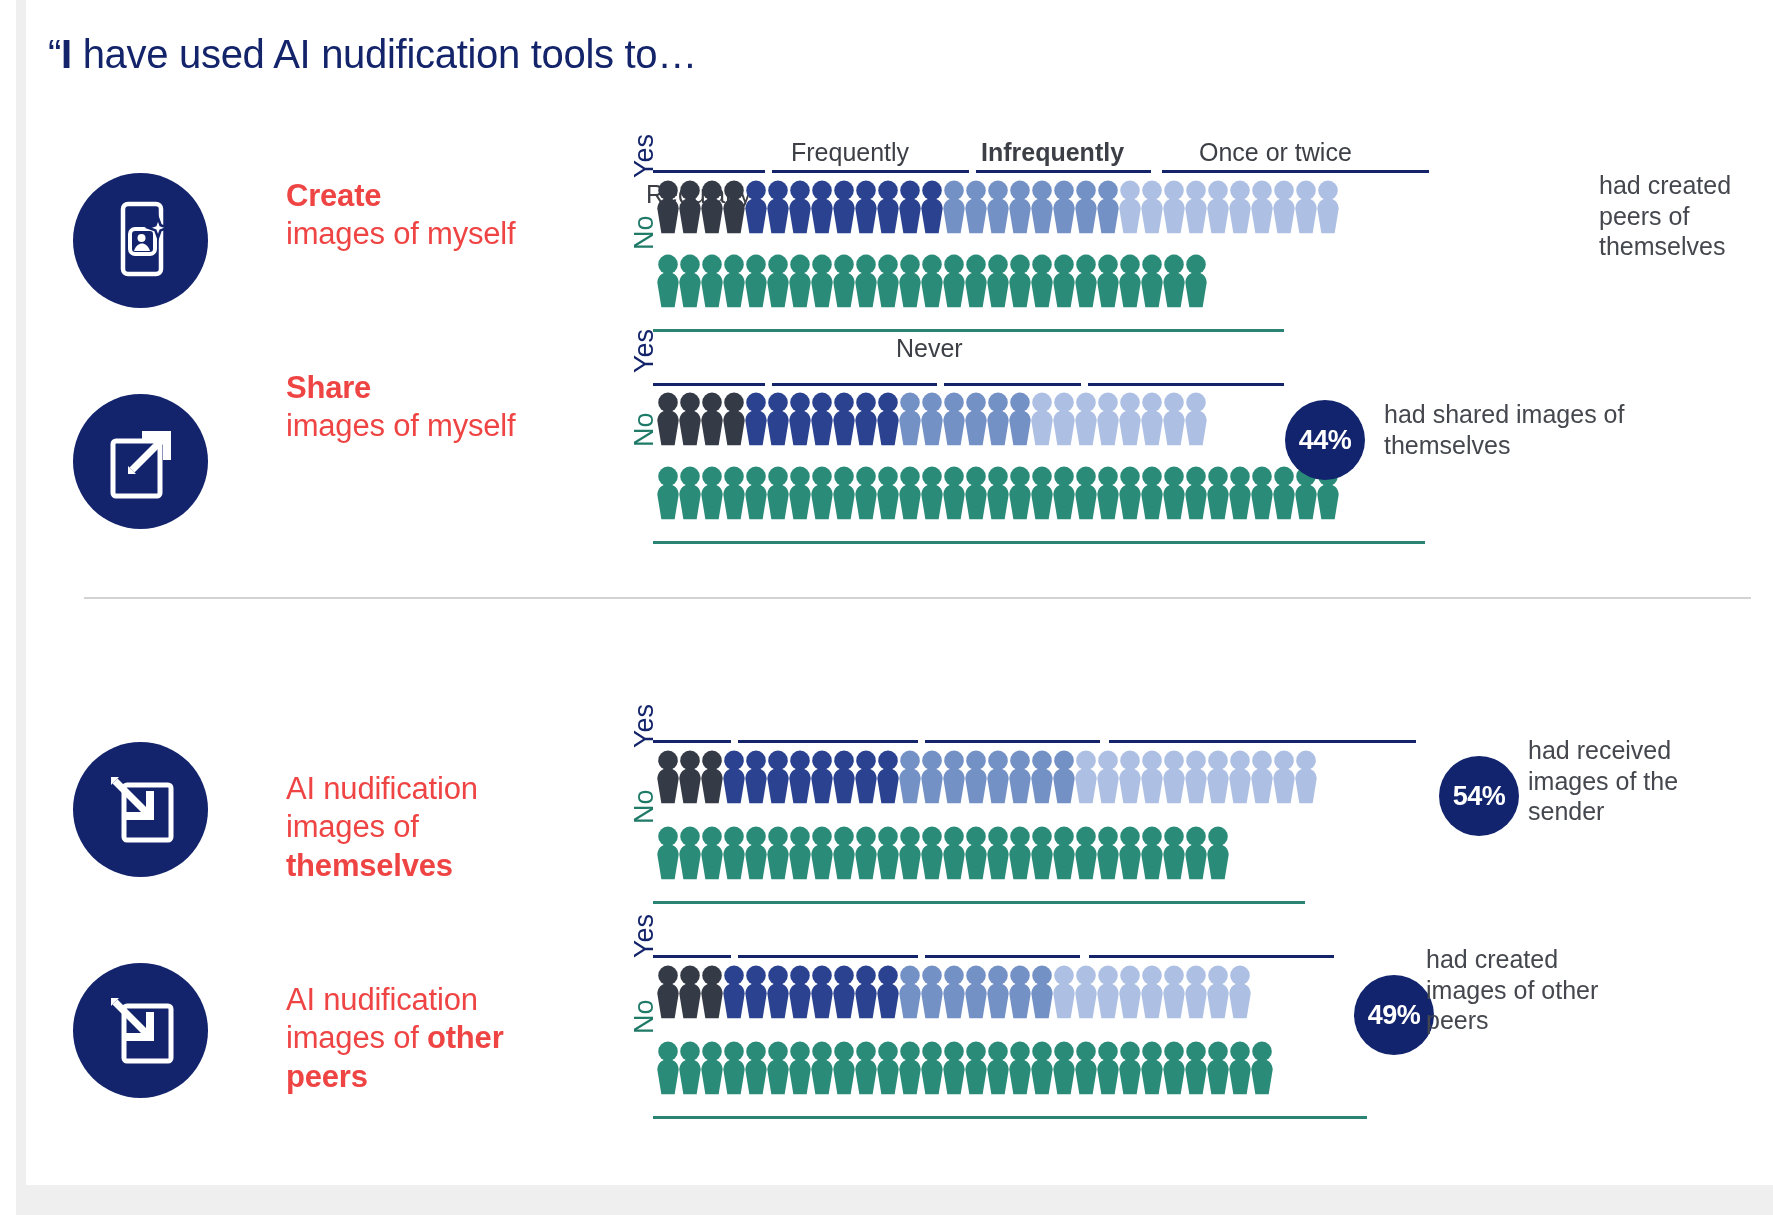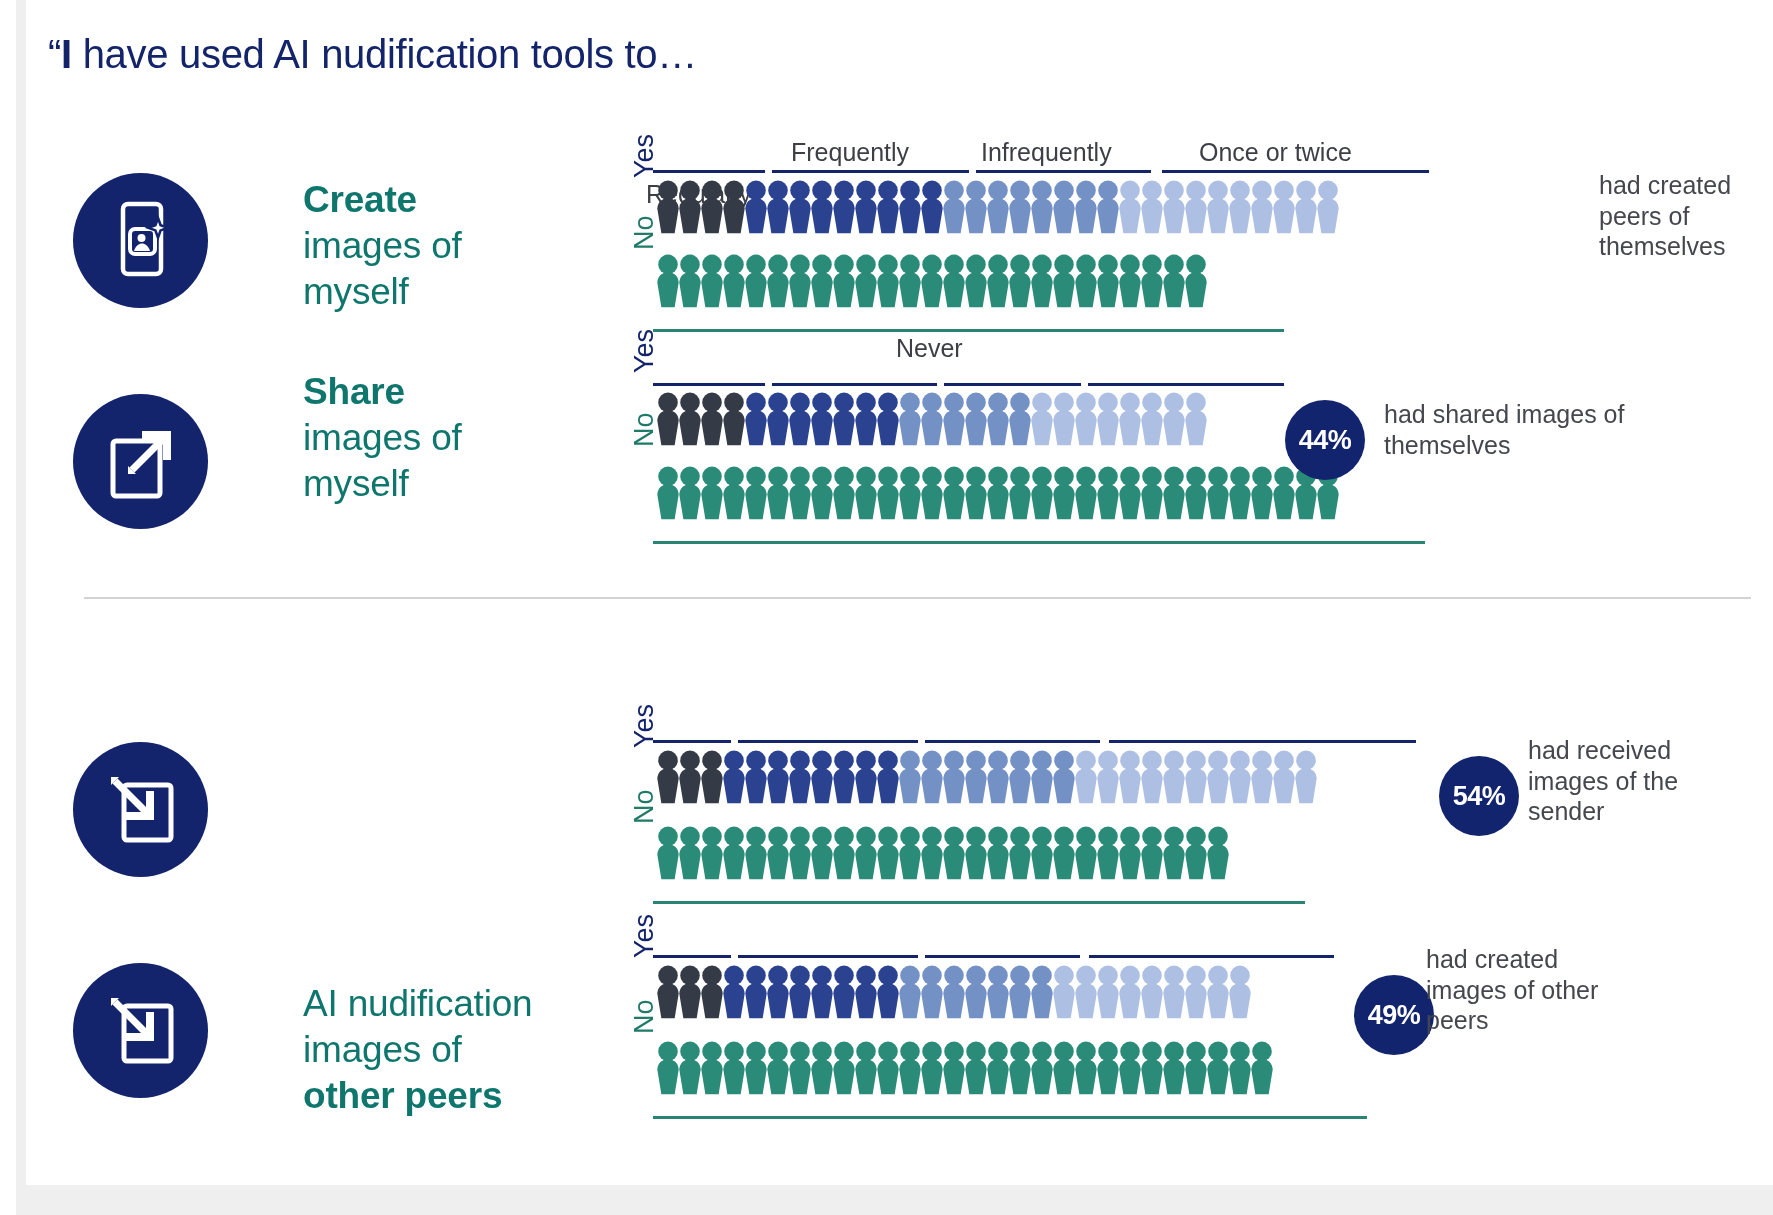--- a/index.html
+++ b/index.html
@@ -54,25 +54,24 @@
     position: absolute;
     border-radius: 50%;
     background: #13246d;
     display: flex;
     align-items: center;
     justify-content: center;
   }
 
   .row-label {
     position: absolute;
-    color: #0f766e;
-    font-size: 37px;
+    color: #ef4444;
+    font-size: 31px;
     line-height: 1.24;
     letter-spacing: -0.2px;
-    margin-left: 17px;
   }
   .row-label b { font-weight: 700; }
   .row-label .thin { font-weight: 400; }
 
   .axis-label {
     position: absolute;
     font-size: 27px;
     font-weight: 400;
     transform: rotate(-90deg);
     transform-origin: left top;
@@ -130,21 +129,21 @@
   <div class="edge-bottom2"></div>
   <div class="edge-bottom"></div>
 
   <div class="headline" style="left:32px; top:32px;">
     <span>“</span><b>I</b><span class="light"> have used AI nudification tools to…</span>
   </div>
 
 
   <div class="cat-header" style="left:630px; top:138px;margin-top:42px;">Regularly</div>
   <div class="cat-header" style="left:775px; top:138px;">Frequently</div>
-  <div class="cat-header" style="left:965px; top:138px;">Infrequently</div>
+  <div class="cat-header" style="left:965px; top:138px;font-weight:bold;">Infrequently</div>
   <div class="cat-header" style="left:1183px; top:138px;">Once or twice</div>
 
   <div class="icon-circle" style="left:57px; top:173px; width:135px; height:135px;">
     <span>
       <svg width="74" height="78" viewBox="0 0 74 78" aria-hidden="true">
         <rect x="19" y="4" width="38" height="70" rx="5" ry="5" fill="none" stroke="#ffffff" stroke-width="4.5"></rect>
         <rect x="26" y="29" width="25" height="25" rx="5" ry="5" fill="none" stroke="#ffffff" stroke-width="4"></rect>
         <circle cx="37.5" cy="38" r="4" fill="#ffffff"></circle>
         <path d="M30 51 C31.8 45.5 35 43.5 38 43.5 C41 43.5 44.2 45.5 46 51 Z" fill="#ffffff"></path>
         <path d="M54 18 L56.6 25.2 L63.8 27.8 L56.6 30.4 L54 37.6 L51.4 30.4 L44.2 27.8 L51.4 25.2 Z" fill="#ffffff" stroke="#13246d" stroke-width="2.6"></path>
@@ -887,20 +886,23 @@
     <span>
       <svg width="78" height="78" viewBox="0 0 78 78" aria-hidden="true">
         <rect x="22" y="16" width="47" height="55" rx="3" ry="3" fill="none" stroke="#ffffff" stroke-width="5"></rect>
         <path d="M13 12 L48 47" stroke="#ffffff" stroke-width="7" fill="none"></path>
         <path d="M52 22 L52 51 L23 51 L23 43 L44 43 L44 22 Z" fill="#ffffff"></path>
         <path d="M9 8 L17 8 L9 16 Z" fill="#ffffff"></path>
       </svg>
     </span>
   </div>
 
+  <div class="row-label" style="left:270px; top:770px; width:260px;">
+    <span class="thin">AI nudification images of </span><b>themselves</b>
+  </div>
 
   <div class="axis-label axis-yes" style="left:613px; top:748px;">Yes</div>
   <div class="axis-label axis-no" style="left:613px; top:824px;">No</div>
 
   <div class="rule" style="left:637px; top:740px; width:78px;"></div>
   <div class="rule" style="left:722px; top:740px; width:180px;"></div>
   <div class="rule" style="left:909px; top:740px; width:175px;"></div>
   <div class="rule" style="left:1093px; top:740px; width:307px;"></div>
 
   <div class="people" id="people-rec-self-yes" style="left:640px; top:750px;">

